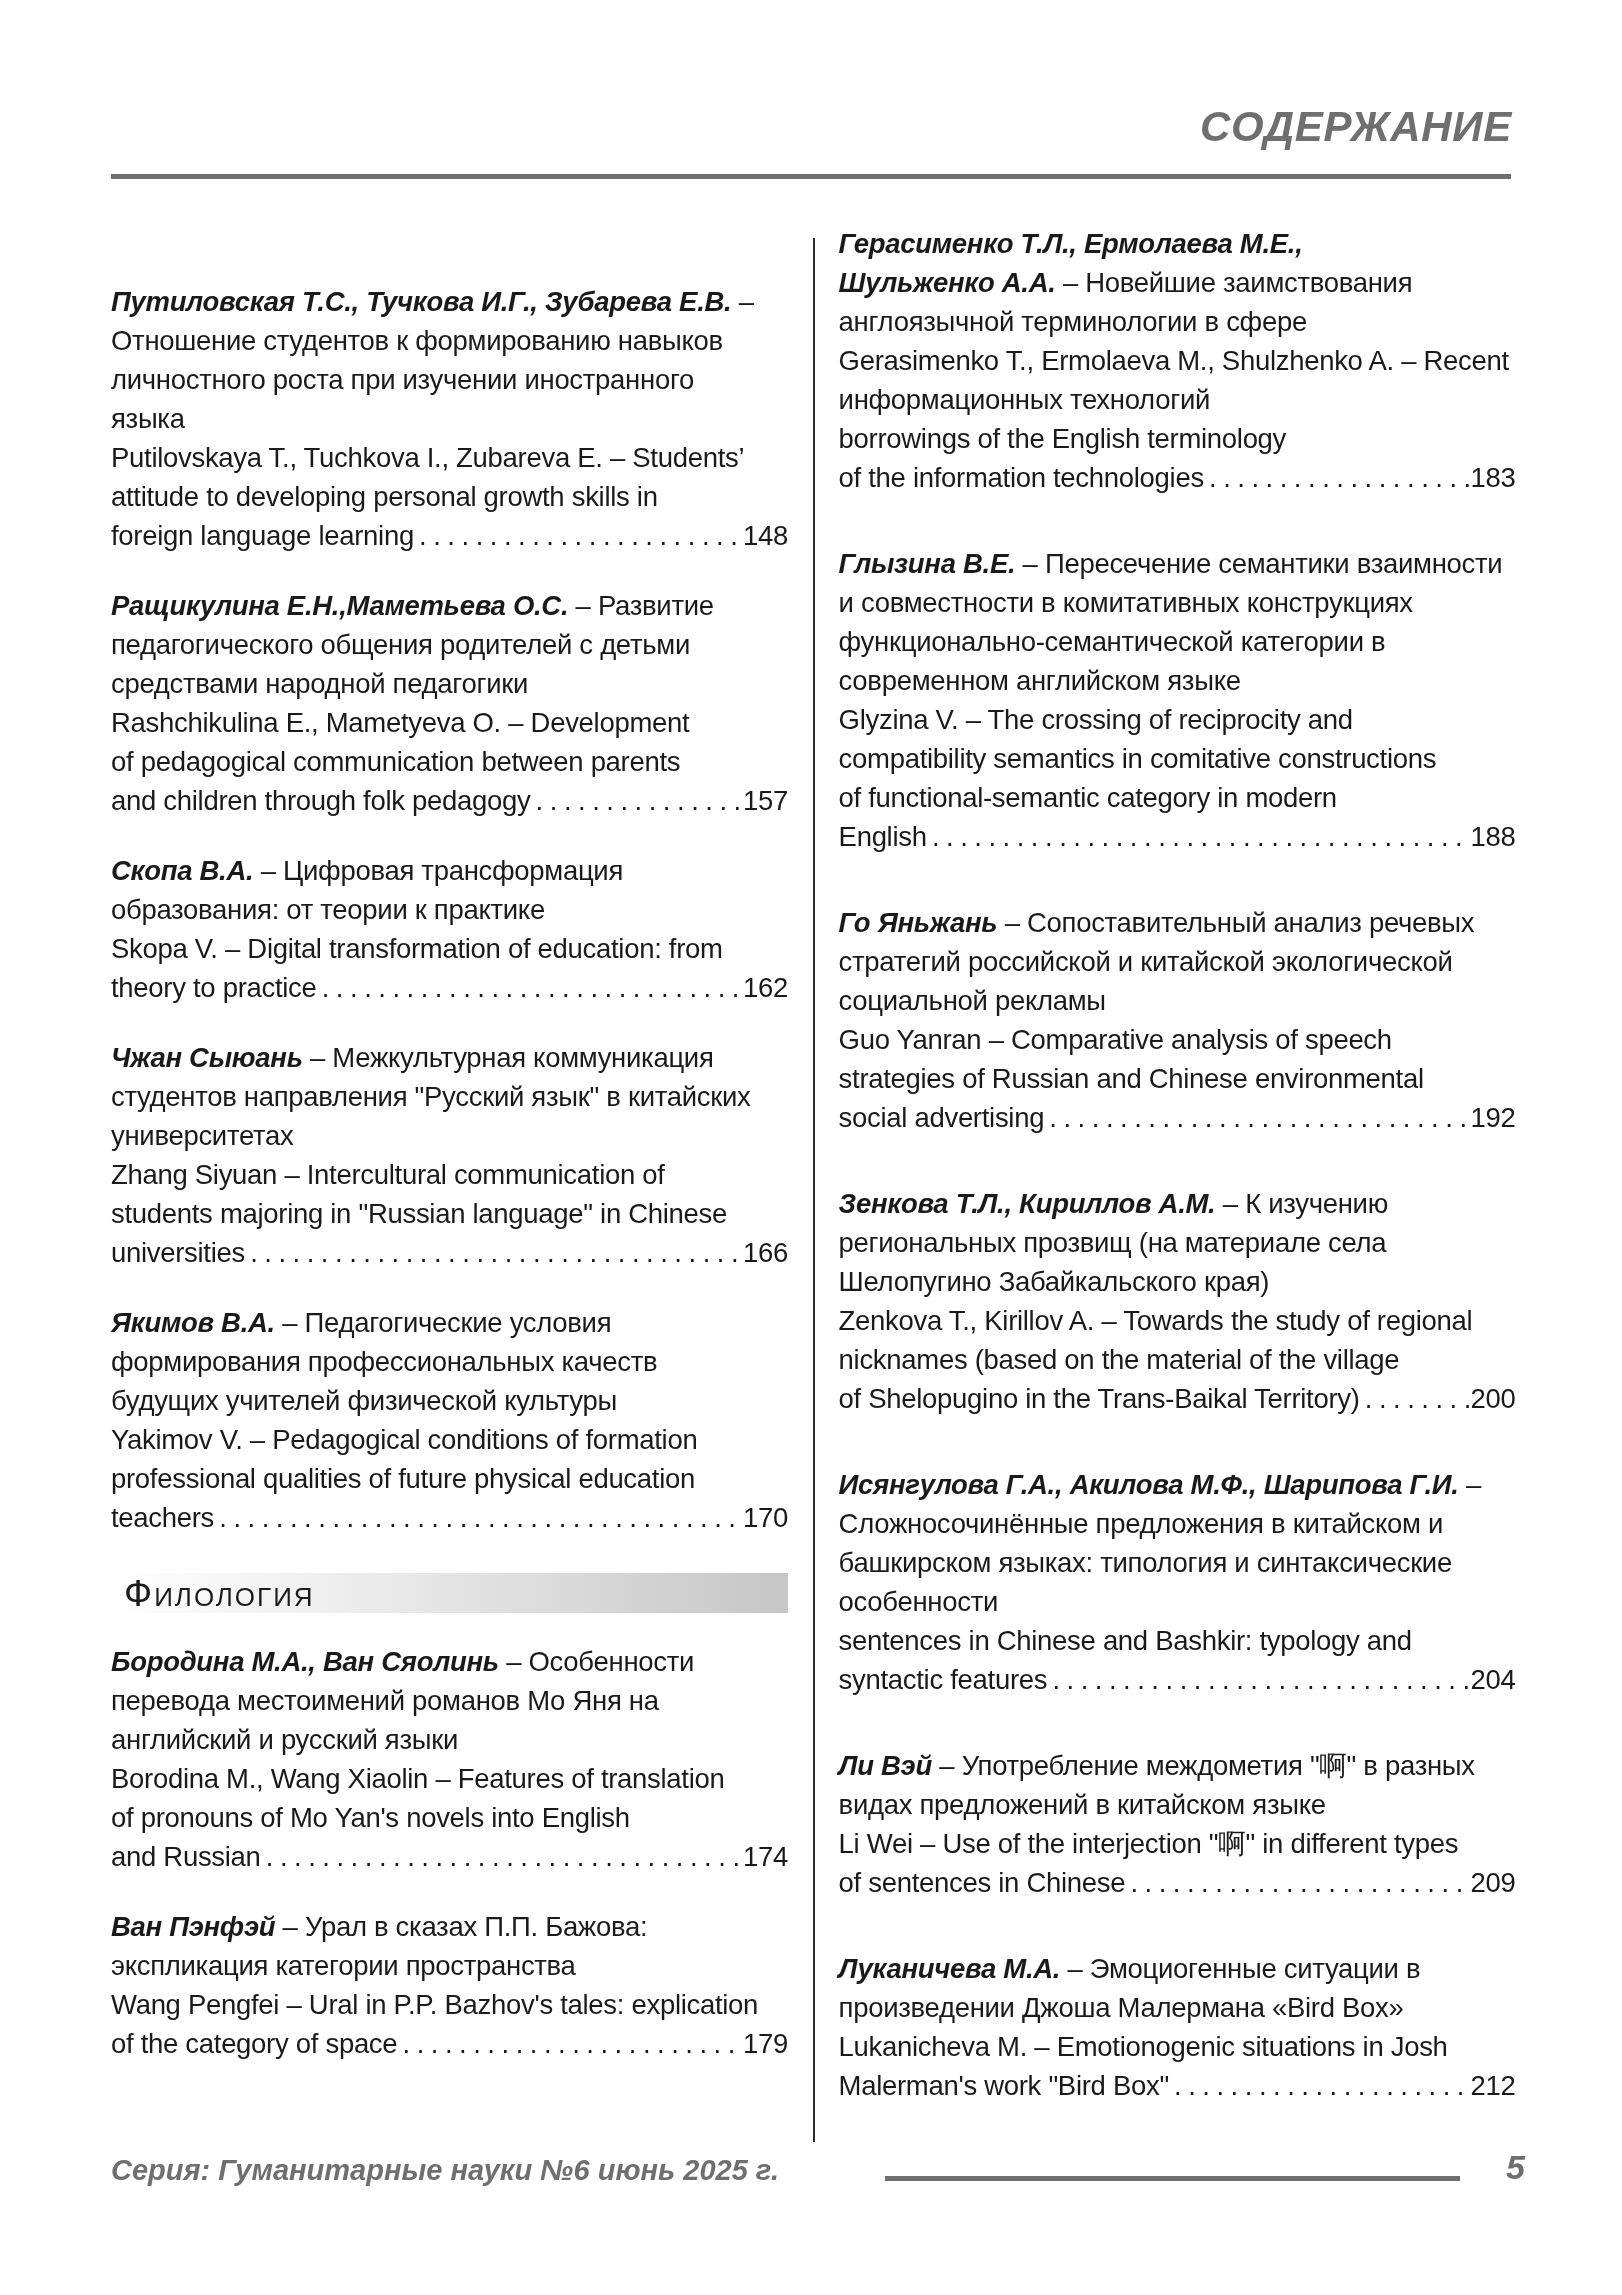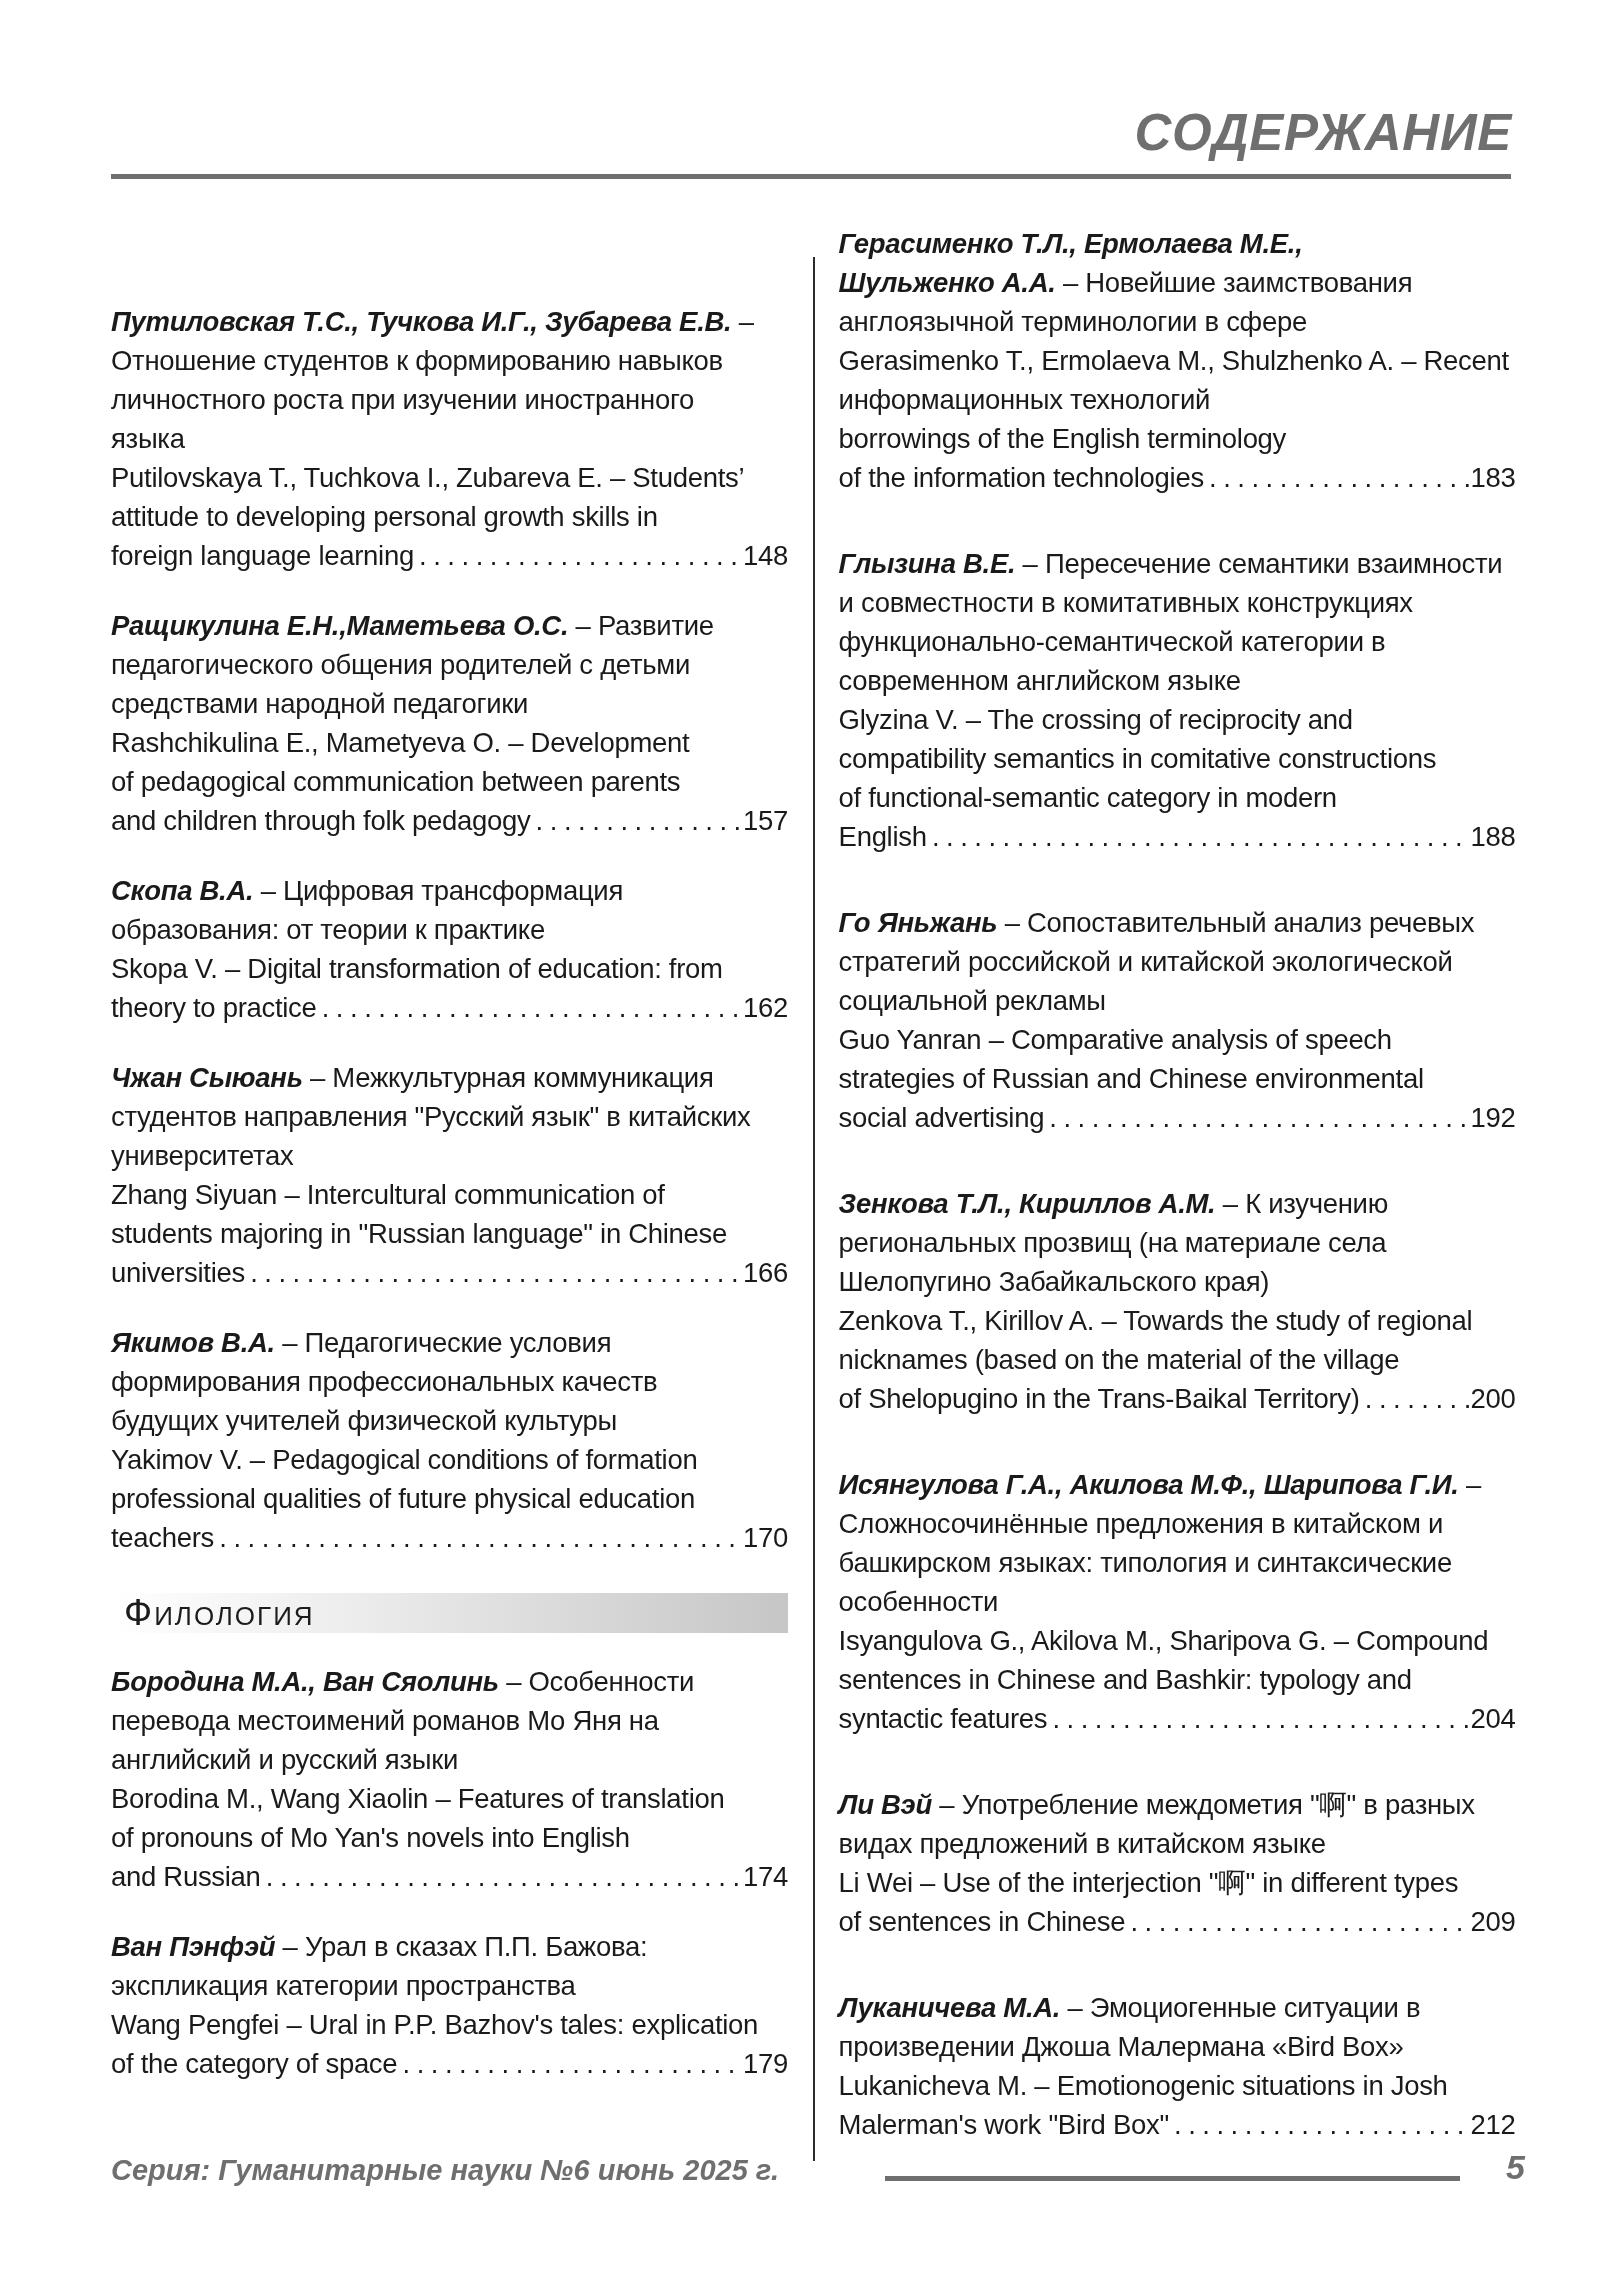--- a/index.html
+++ b/index.html
@@ -4,21 +4,21 @@
 <style>
   html,body { margin:0; padding:0; }
   body {
     width:1623px; height:2295px; position:relative;
     background:#ffffff; color:#1a1a1a;
     font-family:"Liberation Sans", sans-serif;
     overflow:hidden;
   }
   .header-title {
     position:absolute; top:103px; right:111px;
-    font-size:51px; font-style:italic; font-weight:bold;
+    font-size:42px; font-style:italic; font-weight:bold;
     color:#6f6f6f; letter-spacing:0.7px;
   }
   .header-rule {
     position:absolute; top:174px; left:111px; width:1400px; height:4.6px;
     background:#6f6f6f;
   }
   .columns {
     position:absolute; top:224px; left:111px; width:1400px;
     display:flex; align-items:center;
   }
@@ -208,21 +208,20 @@
           <span class="t">of Shelopugino in the Trans-Baikal Territory)</span>
           <span class="dots">..............................................................................................................</span>
           <span class="pg">200</span>
         </div>
       </div>
       <div class="entry">
         <div class="line"><span class="b">Исянгулова Г.А., Акилова М.Ф., Шарипова Г.И.</span><span class="t"> –</span></div>
         <div class="line"><span class="t">Сложносочинённые предложения в китайском и</span></div>
         <div class="line"><span class="t">башкирском языках: типология и синтаксические</span></div>
         <div class="line"><span class="t">особенности</span></div>
-        <div class="line"><span class="i">Isyangulova G., Akilova M., Sharipova G.</span><span class="t"> – Compound</span></div>
         <div class="line"><span class="t">sentences in Chinese and Bashkir: typology and</span></div>
         <div class="line has-pg">
           <span class="t">syntactic features</span>
           <span class="dots">..............................................................................................................</span>
           <span class="pg">204</span>
         </div>
       </div>
       <div class="entry">
         <div class="line"><span class="b">Ли Вэй</span><span class="t"> – Употребление междометия "啊" в разных</span></div>
         <div class="line"><span class="t">видах предложений в китайском языке</span></div>

